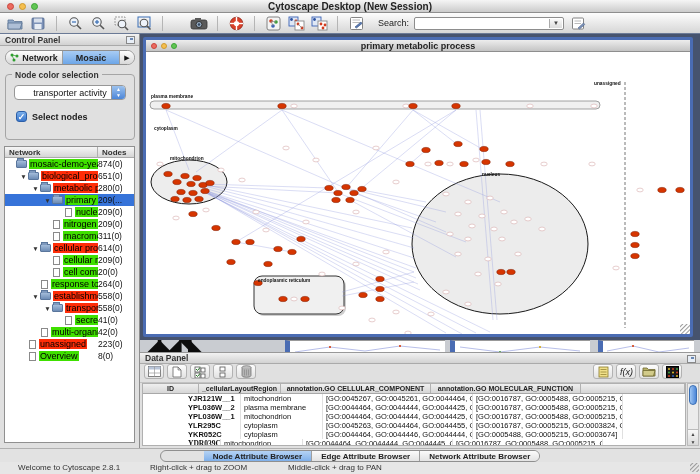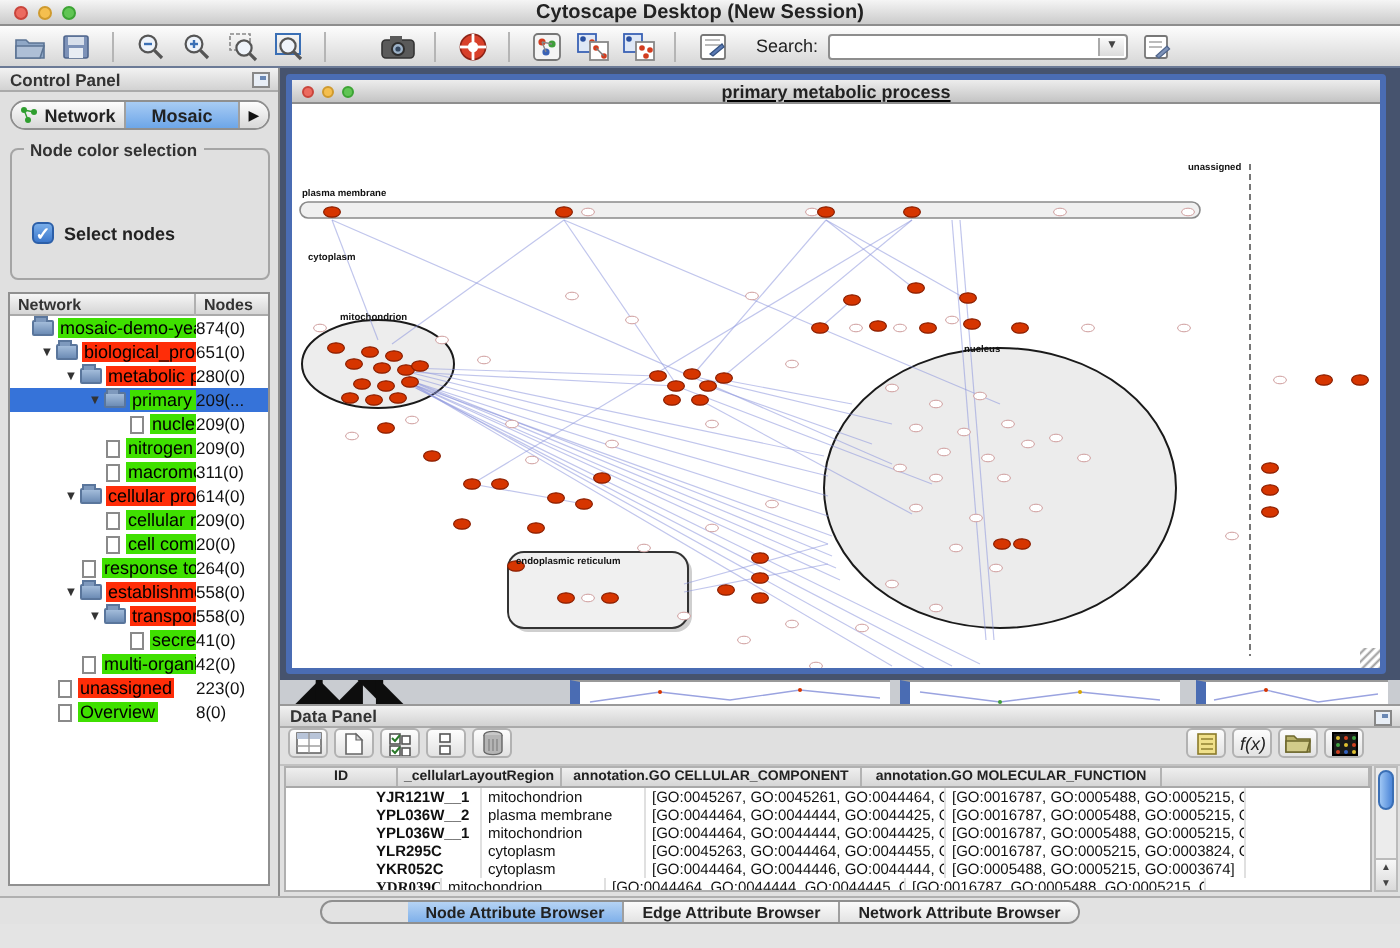--- a/index.html
+++ b/index.html
@@ -69,21 +69,21 @@
   .file { width:7px; height:9px; flex:none; background:#fff; border:1px solid #8a8a8a; margin:0 3px 0 1px; }
   .chip { padding:0 1px; color:#000; overflow:hidden; }
   .chip.green { background:#3fe000; }
   .chip.red { background:#ff2d08; }
   .cnt { margin-left:auto; width:36px; flex:none; font-size:8.5px; color:#111; text-align:left; }
 
   
   .work-area { position:absolute; left:140px; top:34px; width:560px; height:318px; background:#46536e; }
   .net-window { position:absolute; left:3px; top:3px; width:550px; height:300px;
     border:3px solid #4a6cb3; background:#cfcfcf; border-radius:2px; }
-  .nw-titlebar { position:relative; height:12px; background:linear-gradient(#ededed,#c4c4c4); border-bottom:1px solid #8e8e8e;text-decoration:underline; }
+  .nw-titlebar { position:relative; height:12px; background:linear-gradient(#ededed,#c4c4c4); border-bottom:1px solid #8e8e8e; }
   .nw-lights { position:absolute; left:5px; top:3px; display:flex; gap:4px; }
   .nw-lights .light { width:6px; height:6px; }
   .nw-title { text-align:center; font-size:9px; font-weight:bold; color:#222; line-height:12px; }
   .canvas { position:relative; width:544px; height:282px; background:#fff; overflow:hidden; }
   .grip { position:absolute; right:0; bottom:0; width:10px; height:10px;
     background:repeating-linear-gradient(135deg,#fff,#fff 1px,#9a9a9a 2px,#fff 3px); }
 
   .bg-strip { position:absolute; left:0; top:306px; width:560px; height:12px; background:#c9ccd1; overflow:hidden; }
   .bg-logo { position:absolute; left:8px; top:-6px; font-size:17px; font-weight:bold; color:#0d0d0d; letter-spacing:-3px; }
   .frag { position:absolute; top:0; height:12px; background:#fff; border-left:5px solid #4a6cb3; border-top:1px solid #999; }
@@ -271,20 +271,24 @@
           </svg>
         <span>Network</span>
       </span>
       <span class="cp-tab active">
         <span>Mosaic</span>
       </span>
       <span class="cp-tab-arrow">▶</span>
     </div>
     <div class="groupbox">
       <span class="gb-label">Node color selection</span>
+      <span class="combo">
+        <span>transporter activity</span>
+        <span class="combo-cap">▲<br>▼</span>
+      </span>
       <span class="checkrow">
         <span class="checkbox">✓</span>
         <span class="checklabel">Select nodes</span>
       </span>
     </div>
     <div class="tree-panel">
       <div class="tree-head">
         <span class="c1">Network</span>
         <span class="vd"></span>
         <span class="c2">Nodes</span>
@@ -746,14 +750,20 @@
   </div>
 
   <div class="bottom-tabs">
     <span class="btab-group" id="btabs">
         <span class="btab active">Node Attribute Browser</span>
         <span class="btab">Edge Attribute Browser</span>
         <span class="btab">Network Attribute Browser</span>
       </span>
   </div>
 
+  <div class="statusbar">
+    <span class="st1">Welcome to Cytoscape 2.8.1</span>
+    <span class="st2">Right-click + drag to ZOOM</span>
+    <span class="st3">Middle-click + drag to PAN</span>
+    <span class="app-grip"></span>
+  </div>
 
 </div>
 
 </body></html>

